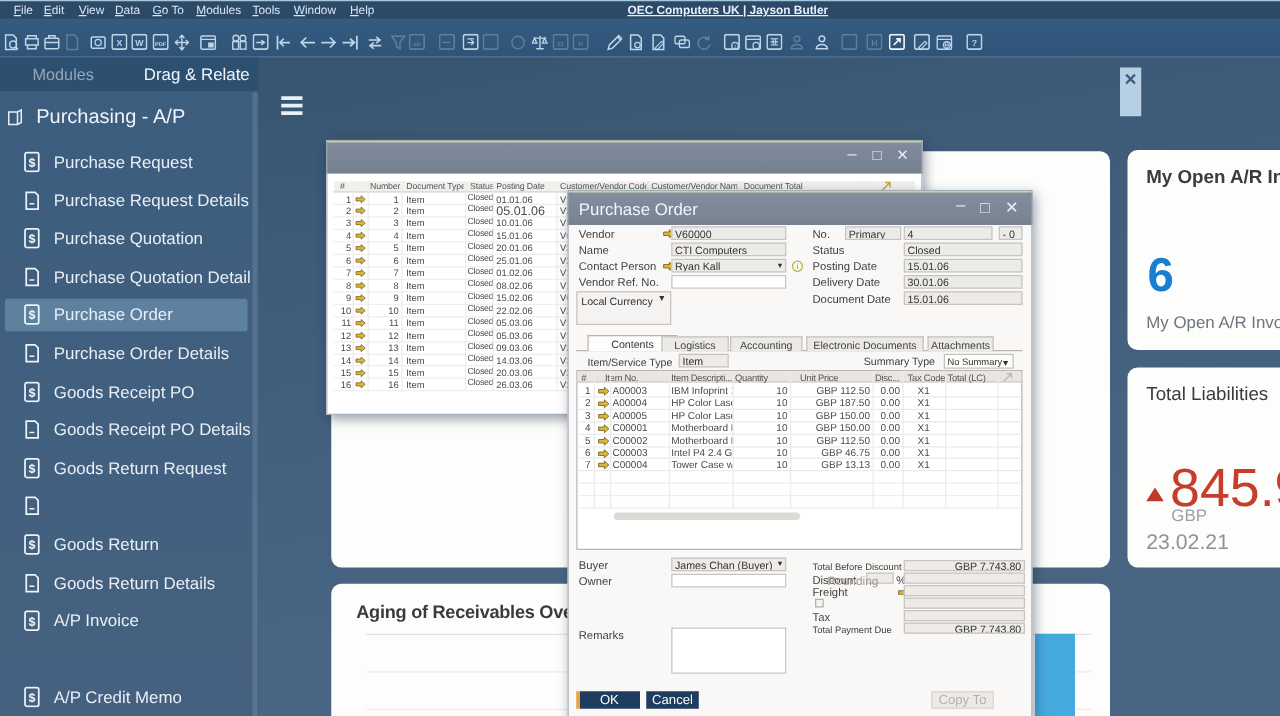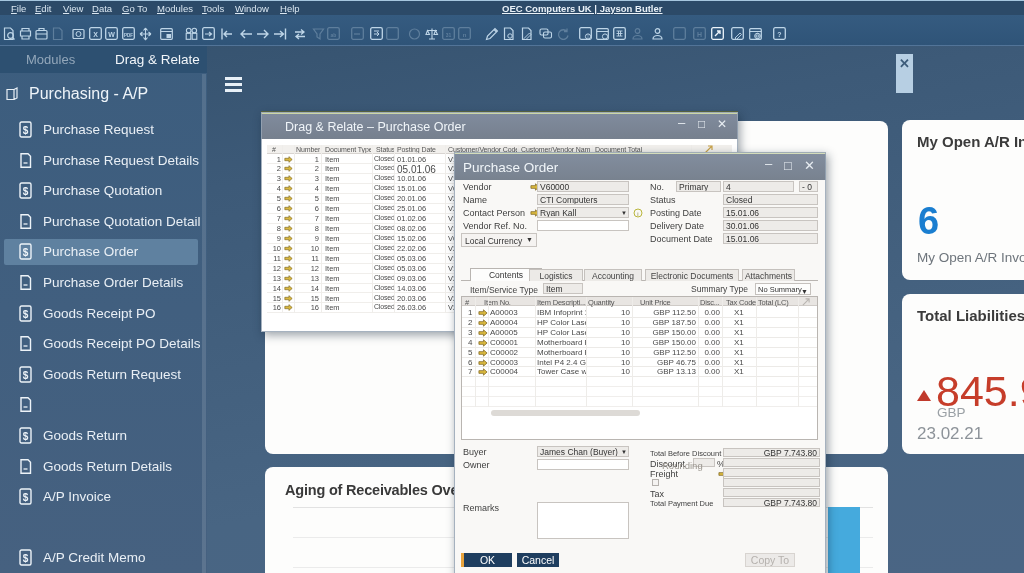--- a/index.html
+++ b/index.html
@@ -47,21 +47,21 @@
   #lookupx span { position:absolute; left:3px; top:2px; font-size:13px; color:#3d5c7a; font-weight:bold; }
   #lookupbox { position:absolute; left:913px; top:54px; width:111px; height:39px; background:#fdfdfd; border-left:2px solid #2f4f6f; }
   #lookupbox span { position:absolute; left:20px; top:11px; font-size:14px; color:#c9cfd6; }
 
   #card-ar { left:902px; top:120px; width:135px; height:160px; }
   #card-ar .h { position:absolute; left:15px; top:13px; font-size:15px; font-weight:bold; color:#3b3b3b; white-space:nowrap; }
   #card-ar .big { position:absolute; left:16px; top:80px; font-size:38px; font-weight:bold; color:#1a7ed0; }
   #card-ar .sub { position:absolute; left:15px; top:130px; font-size:13.5px; color:#6e757c; white-space:nowrap; }
 
   #card-tl { left:902px; top:294px; width:135px; height:160px; }
-  #card-tl .h { position:absolute; left:15px; top:13px; font-size:15px; font-weight:bold; color:#3b3b3b; white-space:nowrap; }
+  #card-tl .h { position:absolute; left:15px; top:13px; font-size:15px; font-weight:normal; color:#3b3b3b; white-space:nowrap; }
   #card-tl .tri { position:absolute; left:15px; top:96px; width:0; height:0;
     border-left:7px solid transparent; border-right:7px solid transparent; border-bottom:11px solid #c0392b; }
   #card-tl .big { position:absolute; left:34px; top:73px; font-size:43px; color:#c63d2a; white-space:nowrap; }
   #card-tl .gbp { position:absolute; left:35px; top:111px; font-size:13.5px; color:#9aa0a5; }
   #card-tl .date { position:absolute; left:15px; top:130px; font-size:17px; color:#8d9399; }
 
   
   .win { position:absolute; box-shadow:2px 3px 9px rgba(15,30,48,.42); }
   .titlebar { position:absolute; left:0; width:100%; color:#f0f5f9; }
   .wctl { position:absolute; color:#e8edf2; }
@@ -393,21 +393,20 @@
     <div class="tri"></div>
     <span class="big">845.96</span>
     <span class="gbp">GBP</span>
     <span class="date">23.02.21</span>
   </div>
 
   <div class="win" id="drwin" style="left:261px;top:112px;width:477px;height:220px;background:#fff">
     <div style="position:absolute;top:-1px;left:0;width:100%;height:1px;background:#55603e"></div>
       <div style="position:absolute;top:0;left:0;width:100%;height:2.5px;background:#ccd6a6"></div>
     <div class="titlebar" style="top:2px;height:25px;background:linear-gradient(#808b9d,#76808e)">
-      <span style="position:absolute;left:24px;top:6px;font-size:12.5px">Drag &amp; Relate – Purchase Order</span>
       <span class="wctl" style="left:417px;top:1px;font-size:13px">–</span>
       <span class="wctl" style="left:437px;top:3px;font-size:12px">□</span>
       <span class="wctl" style="left:456px;top:3px;font-size:12px">✕</span>
     </div>
     <div id="drbody" style="position:absolute;top:27px;left:0;width:477px;height:193px;background:#fff">
         <div style="position:absolute;left:6px;top:6px;width:465px;height:9px;background:#f2f0ed;border-bottom:1px solid #d8d4d0"></div>
         <span style="position:absolute;left:11px;top:7px;width:8px;overflow:hidden;display:inline-block;font-size:7px;letter-spacing:-0.1px;color:#555;white-space:nowrap">#</span>
         <span style="position:absolute;left:35px;top:7px;width:24px;overflow:hidden;display:inline-block;font-size:7px;letter-spacing:-0.1px;color:#555;white-space:nowrap">Number</span>
         <span style="position:absolute;left:64px;top:7px;width:46px;overflow:hidden;display:inline-block;font-size:7px;letter-spacing:-0.1px;color:#555;white-space:nowrap">Document Type</span>
         <span style="position:absolute;left:115px;top:7px;width:20px;overflow:hidden;display:inline-block;font-size:7px;letter-spacing:-0.1px;color:#555;white-space:nowrap">Status</span>
@@ -612,21 +611,21 @@
         </svg>
         <div class="inp" style="left:83px;top:1px;width:92px;height:11px;background:#edebe8;text-align:left;padding:0 2px;font-size:8.5px;line-height:10px">V60000</div>
         <div class="inp" style="left:83px;top:14px;width:92px;height:11px;background:#edebe8;text-align:left;padding:0 2px;font-size:8.5px;line-height:10px">CTI Computers</div>
         <div class="inp" style="left:83px;top:27px;width:92px;height:11px;background:#edebe8;text-align:left;padding:0 2px;font-size:8.5px;line-height:10px">Ryan Kall</div>
         <span style="position:absolute;left:167px;top:30px;font-size:6px;color:#333">▼</span>
         <svg style="position:absolute;left:179px;top:28px" width="10" height="10" viewBox="0 0 10 10">
           <circle cx="5" cy="5" r="4" fill="none" stroke="#b9b63c" stroke-width="1"></circle>
           <text x="5" y="7.5" font-size="6" fill="#8a8838" text-anchor="middle" font-family="Liberation Sans">i</text>
         </svg>
         <div class="inp" style="left:83px;top:40px;width:92px;height:11px;background:#fff;text-align:left;padding:0 2px;font-size:8.5px;line-height:10px"></div>
-        <div style="position:absolute;left:7px;top:53px;width:76px;height:14px;background:#f5f3f1;border:1px solid #c8c4c0;font-size:8.5px;color:#333;padding:2px 3px">Local Currency <span style="position:absolute;right:3px;top:2px;font-size:7px">▼</span></div>
+        <div style="position:absolute;left:7px;top:53px;width:76px;height:27px;background:#f5f3f1;border:1px solid #c8c4c0;font-size:8.5px;color:#333;padding:2px 3px">Local Currency <span style="position:absolute;right:3px;top:2px;font-size:7px">▼</span></div>
         <span class="lbl" style="left:196px;top:2px;font-size:9px;color:#3f3f3f">No.</span>
         <span class="lbl" style="left:196px;top:15px;font-size:9px;color:#3f3f3f">Status</span>
         <span class="lbl" style="left:196px;top:28px;font-size:9px;color:#3f3f3f">Posting Date</span>
         <span class="lbl" style="left:196px;top:41px;font-size:9px;color:#3f3f3f">Delivery Date</span>
         <span class="lbl" style="left:196px;top:54px;font-size:9px;color:#3f3f3f">Document Date</span>
         <div class="inp" style="left:222px;top:1px;width:45px;height:11px;background:#edebe8;text-align:left;padding:0 2px;font-size:8.5px;line-height:10px">Primary</div>
         <div class="inp" style="left:269px;top:1px;width:71px;height:11px;background:#edebe8;text-align:left;padding:0 2px;font-size:8.5px;line-height:10px">4</div>
         <div class="inp" style="left:345px;top:1px;width:19px;height:11px;background:#edebe8;text-align:left;padding:0 2px;font-size:8.5px;line-height:10px">- 0</div>
         <div class="inp" style="left:269px;top:14px;width:95px;height:11px;background:#edebe8;text-align:left;padding:0 2px;font-size:8.5px;line-height:10px">Closed</div>
         <div class="inp" style="left:269px;top:27px;width:95px;height:11px;background:#edebe8;text-align:left;padding:0 2px;font-size:8.5px;line-height:10px">15.01.06</div>

